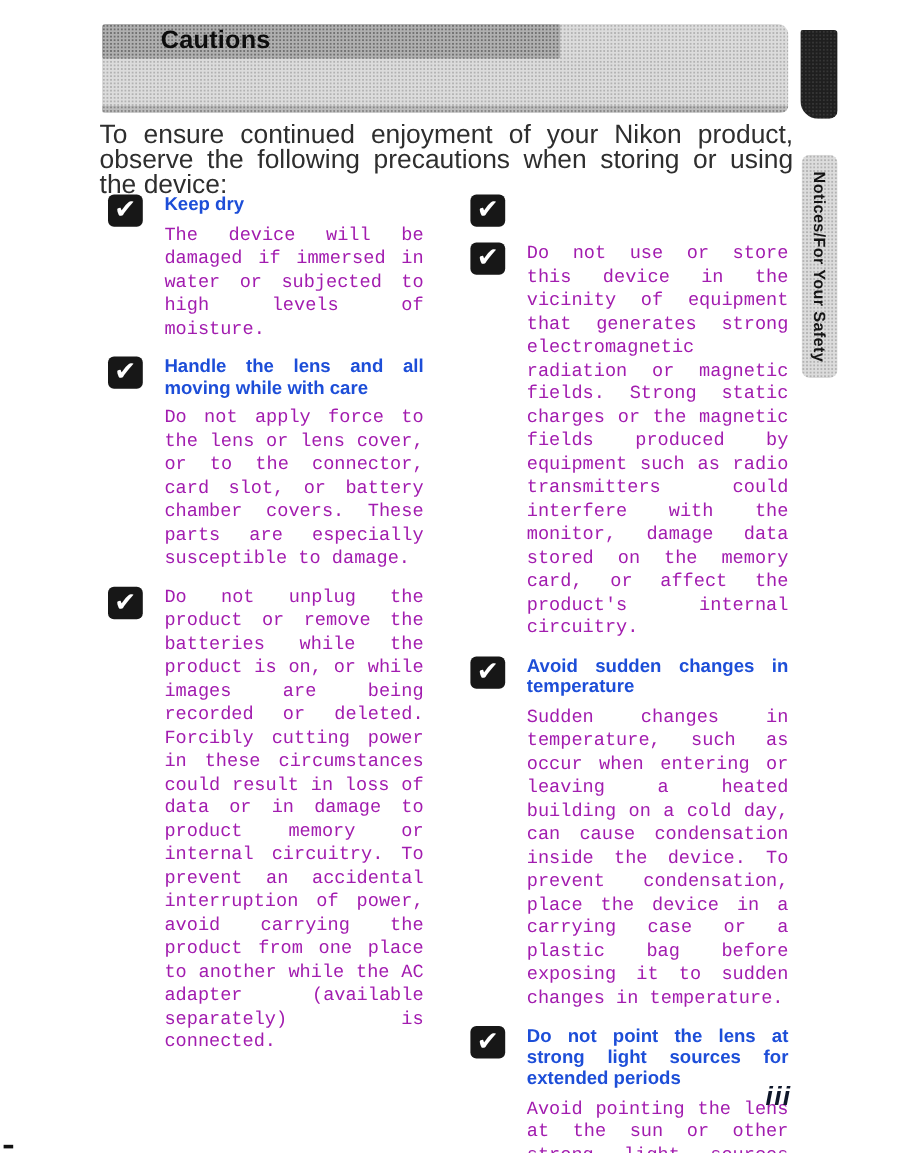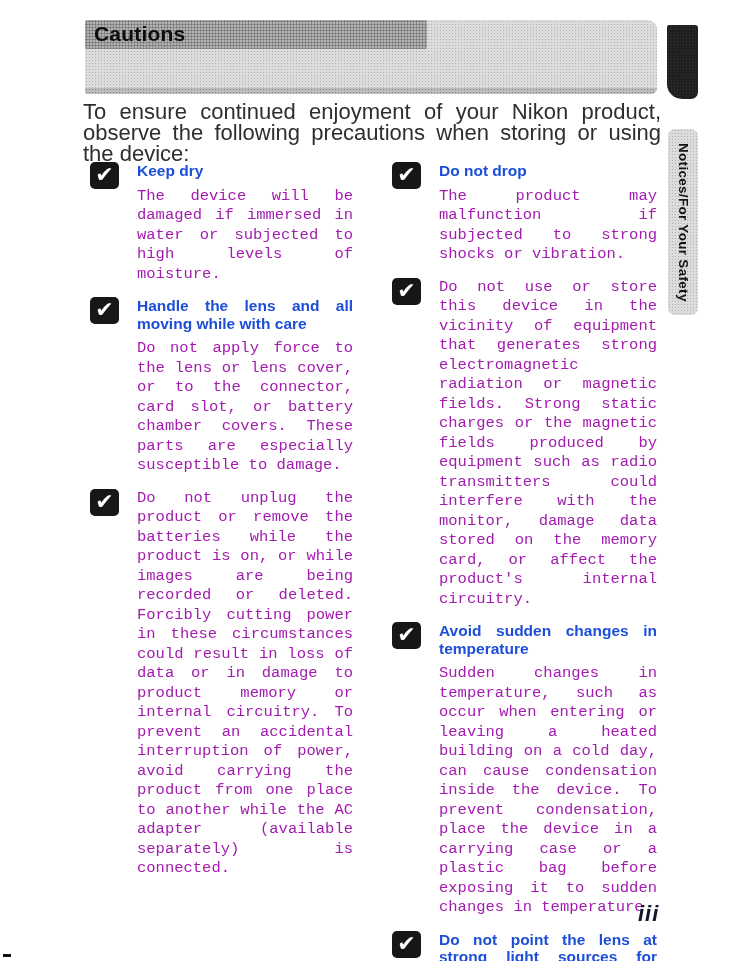--- a/index.html
+++ b/index.html
@@ -13,20 +13,21 @@
   
   .stipple{
     background-color:#dcdcdc;
     background-image:radial-gradient(circle, rgba(110,110,110,0.38) 0.8px, transparent 1px);
     background-size:3px 3px;
   }
   .stipple-dark{
     background-color:#b0b0b0;
     background-image:radial-gradient(circle, rgba(45,45,45,0.5) 0.9px, transparent 1.1px);
     background-size:3px 3px;
+    padding-left:40px;
   }
   
   .header-bar{
     position:absolute;left:85px;top:20px;width:572px;height:74px;
     border-radius:3px 9px 9px 3px;
   }
   .header-bar::after{ 
     content:"";position:absolute;left:0;right:0;bottom:0;height:6px;
     background-color:#bdbdbd;
     background-image:radial-gradient(circle, rgba(70,70,70,0.45) 0.8px, transparent 1px);
@@ -137,24 +138,20 @@
       <div class="check">✔</div>
       <div class="content">
         <div class="body">Do not unplug the product or remove the batteries while the product is on, or while images are being recorded or deleted. Forcibly cutting power in these circumstances could result in loss of data or in damage to product memory or internal circuitry. To prevent an accidental interruption of power, avoid carrying the product from one place to another while the AC adapter (available separately) is connected.</div>
       </div>
     </div>
   </div>
 
   <div class="col col-right">
     <div class="item">
       <div class="check">✔</div>
-      <div class="content">
-        <div class="heading">Do not drop</div>
-        <div class="body">The product may malfunction if subjected to strong shocks or vibration.</div>
-      </div>
     </div>
     <div class="item">
       <div class="check">✔</div>
       <div class="content">
         <div class="body">Do not use or store this device in the vicinity of equipment that generates strong electromagnetic radiation or magnetic fields. Strong static charges or the magnetic fields produced by equipment such as radio transmitters could interfere with the monitor, damage data stored on the memory card, or affect the product's internal circuitry.</div>
       </div>
     </div>
     <div class="item">
       <div class="check">✔</div>
       <div class="content">

